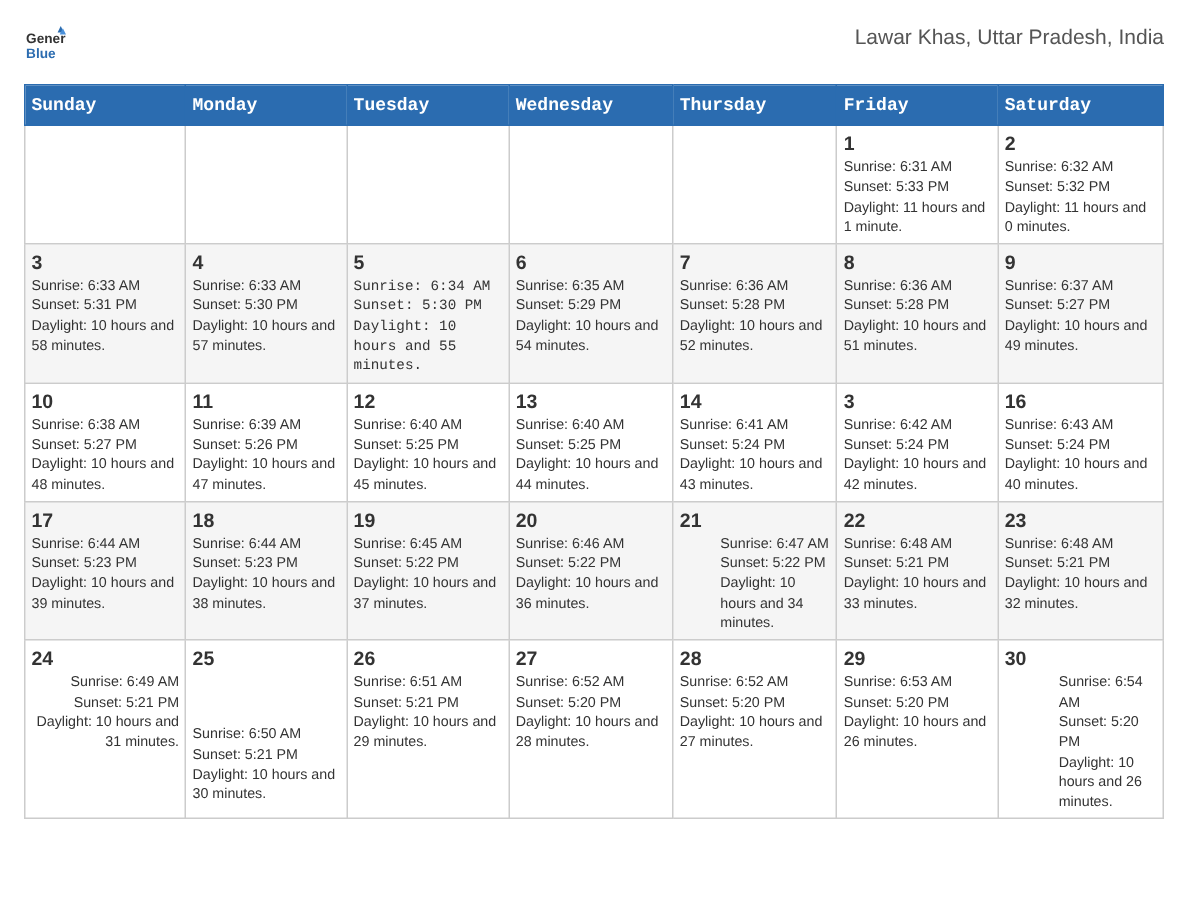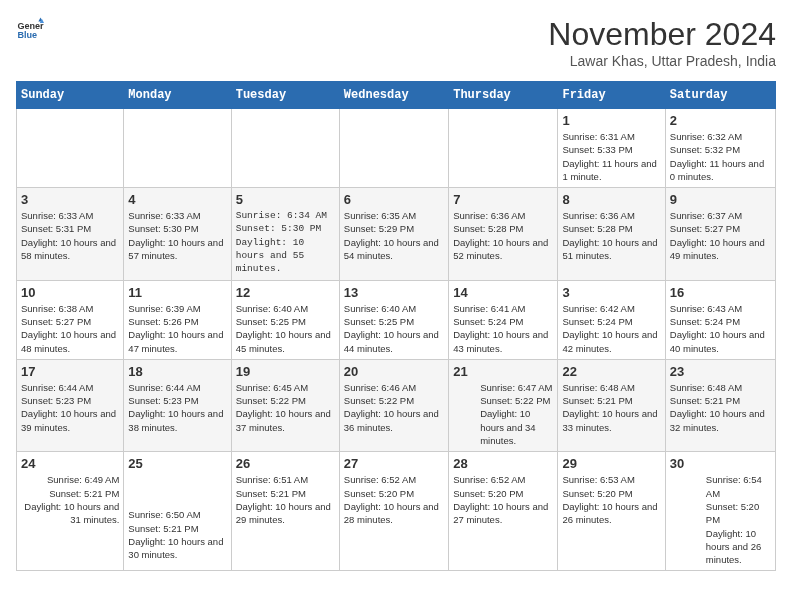--- a/index.html
+++ b/index.html
@@ -85,21 +85,20 @@
 <div class="header">
   <div class="logo">
     <svg class="logo-icon" viewBox="0 0 40 40">
       <text x="2" y="18" font-size="13" font-weight="bold" fill="#333">General</text>
       <text x="2" y="32" font-size="13" font-weight="bold" fill="#2b6cb0">Blue</text>
       <polygon points="32,8 38,8 35,2" fill="#2b6cb0"></polygon>
       <polygon points="34,10 40,10 37,4" fill="#4a90d9"></polygon>
     </svg>
   </div>
   <div class="title-block">
-    <div class="month-title">November 2024</div>
     <div class="location">Lawar Khas, Uttar Pradesh, India</div>
   </div>
 </div>
 
 <table>
   <thead>
     <tr>
     <th>Sunday</th>
         <th>Monday</th>
         <th>Tuesday</th>

